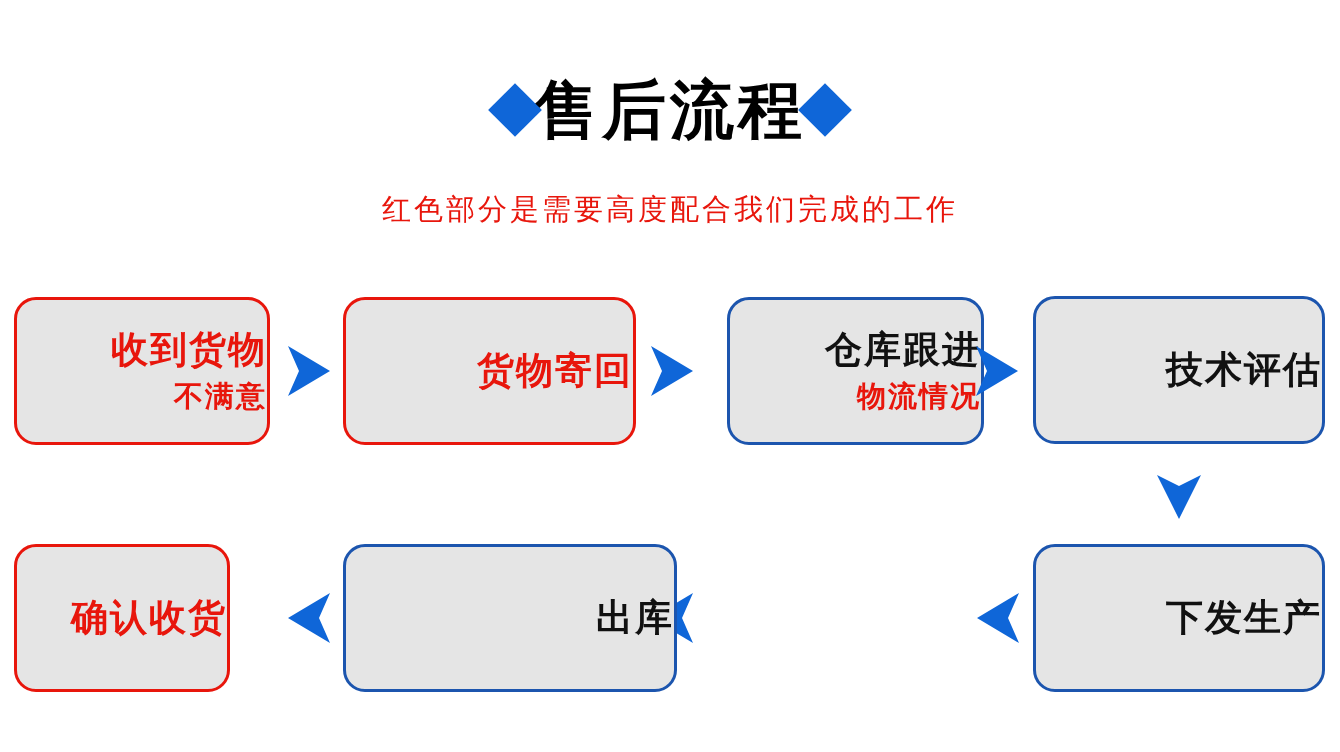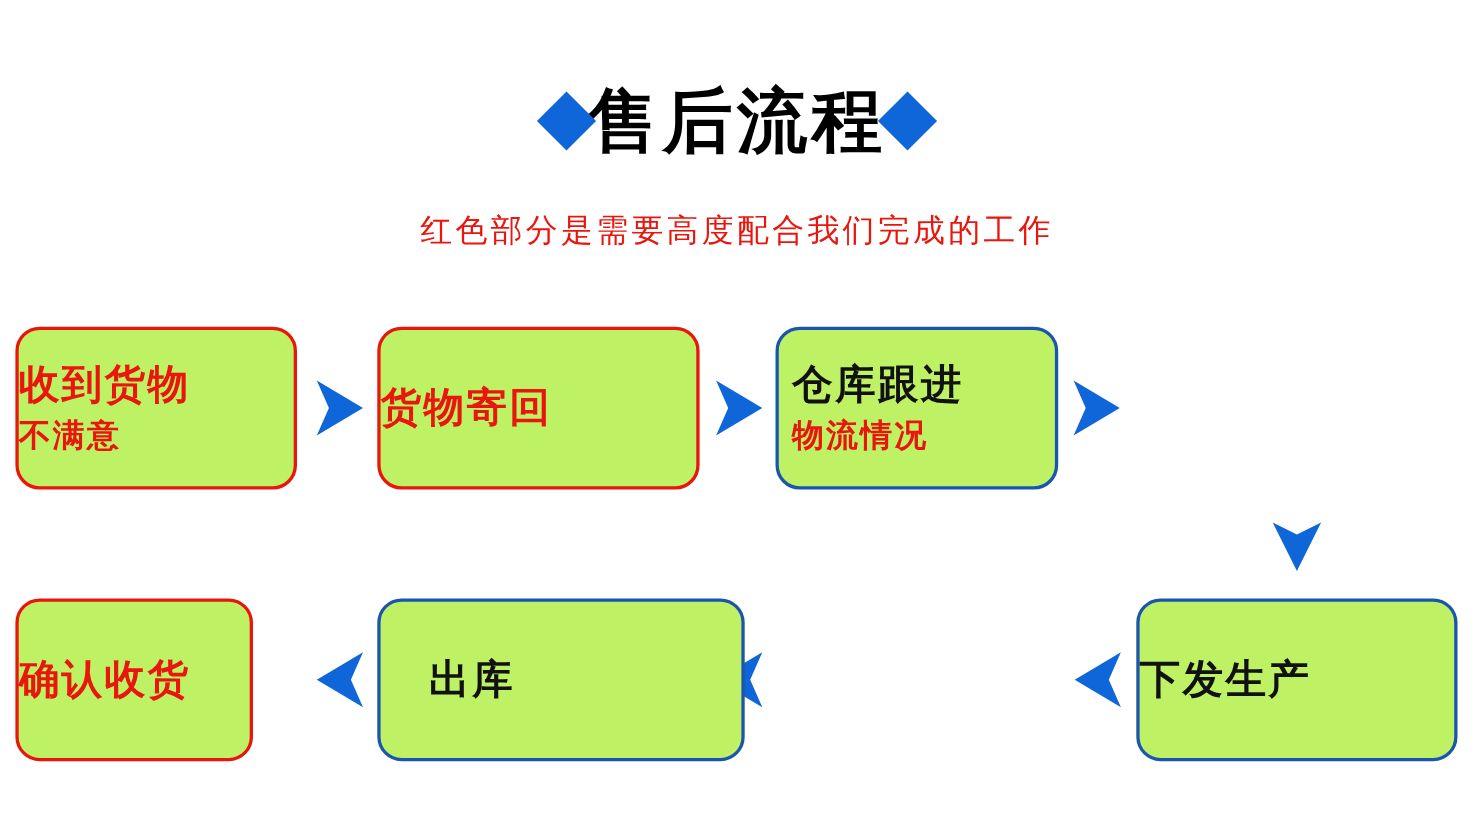--- a/index.html
+++ b/index.html
@@ -31,36 +31,36 @@
     font-size:64px;font-weight:bold;color:#000;
     letter-spacing:4px;line-height:1;white-space:nowrap;
   }
   .subtitle{
     position:absolute;left:0;top:190px;width:100%;
     text-align:center;color:var(--red);
     font-size:29px;letter-spacing:3px;white-space:nowrap;
   }
   
   .box{
-    position:absolute;height:148px;background:#bef264;
+    position:absolute;height:148px;background:#e5e5e5;
     border-radius:22px;
-    display:flex;flex-direction:column;align-items:flex-start;justify-content:center;
+    display:flex;flex-direction:column;align-items:flex-end;justify-content:center;
     text-align:center;
   }
   .box.red{border:3px solid var(--red);}
   .box.blue{border:3px solid var(--blue-border);}
   .box-title{font-size:37px;font-weight:bold;letter-spacing:2px;line-height:1.15;white-space:nowrap;}
   .box.red .box-title{color:var(--red);}
   .box.blue .box-title{color:var(--ink);}
   .box-sub{font-size:29px;letter-spacing:2px;margin-top:9px;line-height:1.1;white-space:nowrap;font-weight:bold;}
   .box-sub.red-text{color:var(--red);}
   
   .b1{left:14px;top:297px;width:256px;}
   .b2{left:343px;top:297px;width:293px;}
-  .b3{left:705px;top:297px;width:257px;padding-left:12px;}
+  .b3{left:727px;top:297px;width:257px;padding-left:12px;}
   .b4{left:1033px;top:296px;width:292px;}
   .b5{left:14px;top:544px;width:216px;}
   .b6{left:343px;top:544px;width:334px;padding-left:44px;}
   .b7{left:705px;top:544px;width:257px;}
   .b8{left:1033px;top:544px;width:292px;}
   
   .arrow{position:absolute;}
   .arrow svg{display:block;}
   .arrow polygon{fill:var(--blue);}
   .ar1{left:287px;top:345px;}
@@ -108,20 +108,23 @@
     <div class="box-title">仓库跟进</div>
     <div class="box-sub red-text">物流情况</div>
   </div>
 
   <div class="arrow ar3">
     <svg width="44" height="52" viewBox="0 0 44 52">
         <polygon points="1,1 43,26 1,51 12,26"></polygon>
       </svg>
   </div>
 
+  <div class="box blue b4">
+    <div class="box-title">技术评估</div>
+  </div>
 
   <div class="arrow ad1">
     <svg width="46" height="46" viewBox="0 0 46 46">
         <polygon points="1,1 23,12 45,1 23,45"></polygon>
       </svg>
   </div>
 
   <div class="box blue b8">
     <div class="box-title">下发生产</div>
   </div>

